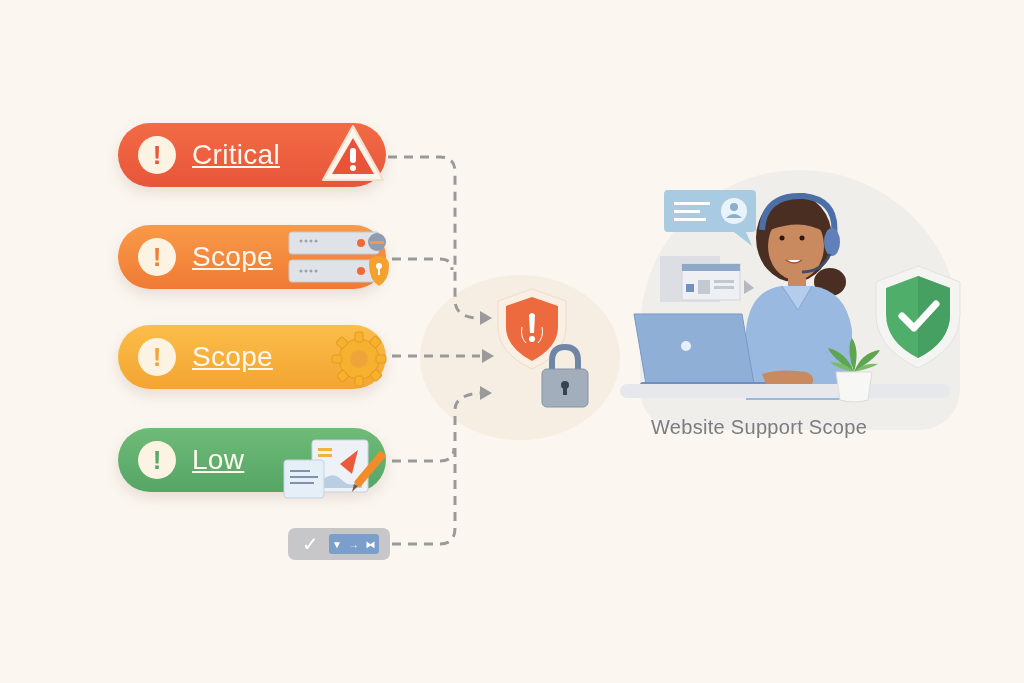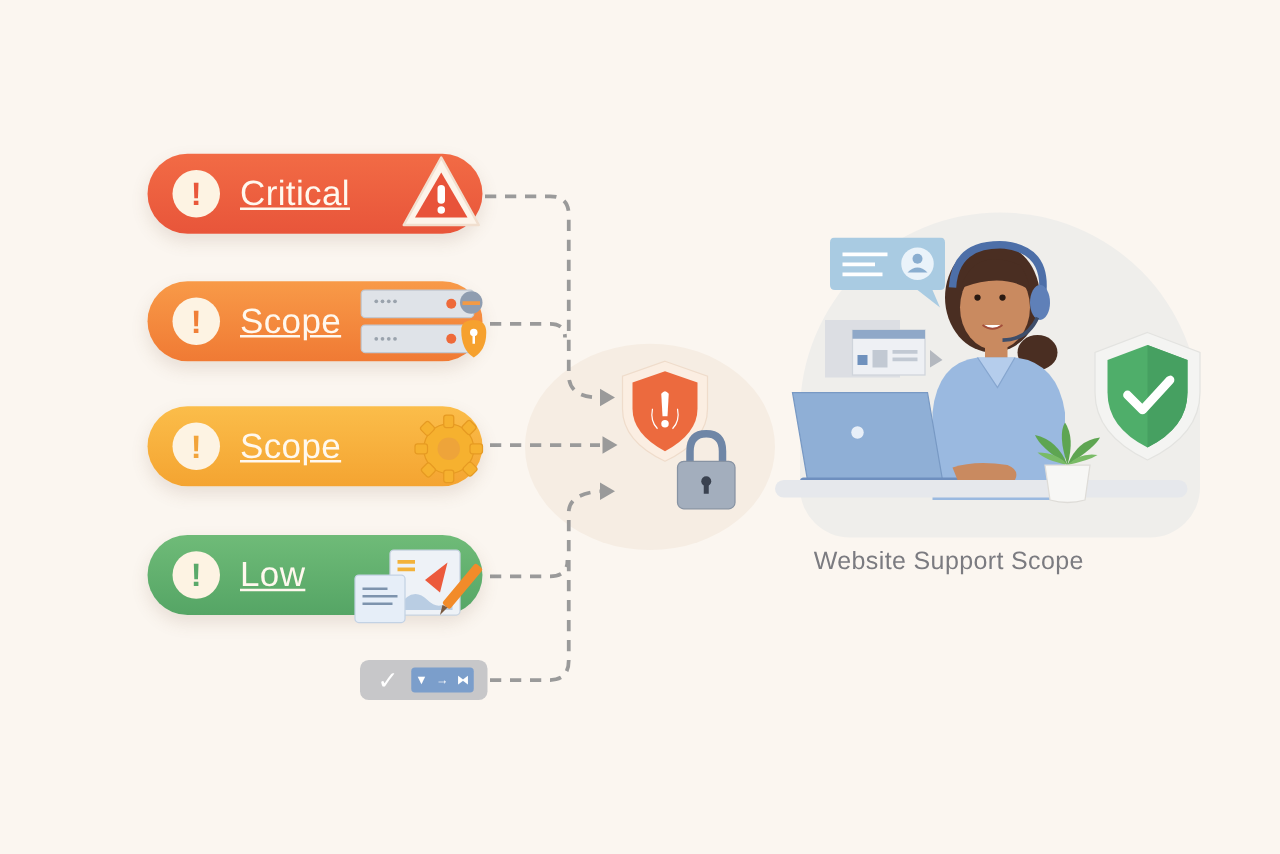--- a/index.html
+++ b/index.html
@@ -9,21 +9,21 @@
   .pill .badge{width:38px;height:38px;border-radius:50%;background:#fdf3e3;margin-left:20px;display:flex;align-items:center;justify-content:center;font-weight:bold;font-size:26px;}
   .pill .label{color:#fff8ee;font-size:28px;margin-left:16px;letter-spacing:0.3px;text-decoration:underline;}
   .p-critical{top:123px;background:linear-gradient(180deg,#f26b45,#e8553a);}
   .p-critical .badge{color:#e9573b;}
   .p-high{top:225px;background:linear-gradient(180deg,#f89a48,#f07a34);}
   .p-high .badge{color:#f07f37;}
   .p-medium{top:325px;background:linear-gradient(180deg,#fbbd4a,#f4a431);}
   .p-medium .badge{color:#f2a43b;}
   .p-low{top:428px;background:linear-gradient(180deg,#6fbb78,#55a565);}
   .p-low .badge{color:#5aa96a;}
-  .caption{left:651px;top:438px;font-size:20px;color:#7b7b80;letter-spacing:0.3px;text-align:center;}
+  .caption{left:651px;top:416px;font-size:20px;color:#7b7b80;letter-spacing:0.3px;text-align:center;}
   .mini{left:288px;top:528px;width:102px;height:32px;border-radius:7px;background:#c7c7c9;display:flex;align-items:center;}
 </style>
 </head>
 <body>
 
 <div class="abs" style="left:420px;top:275px;width:200px;height:165px;border-radius:50%;background:#f6ede3;"></div>
 <div class="abs" style="left:640px;top:170px;width:320px;height:260px;border-radius:160px 160px 40px 40px;background:#efeeeb;"></div>
 
 <svg class="abs" style="left:0;top:0" width="1024" height="683">
   <g fill="none" stroke="#9a9a9a" stroke-width="3" stroke-dasharray="9 7">

